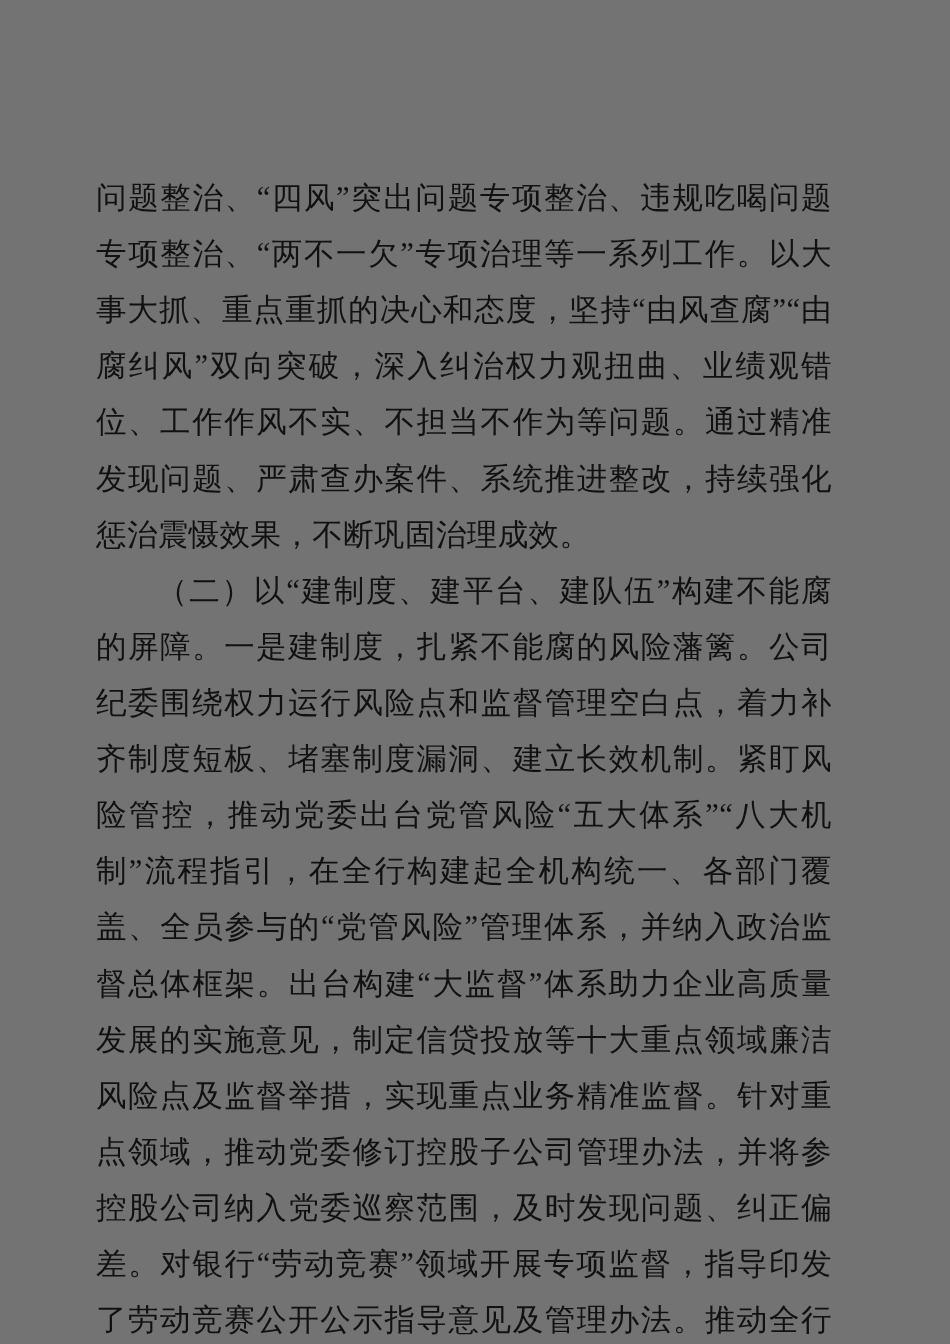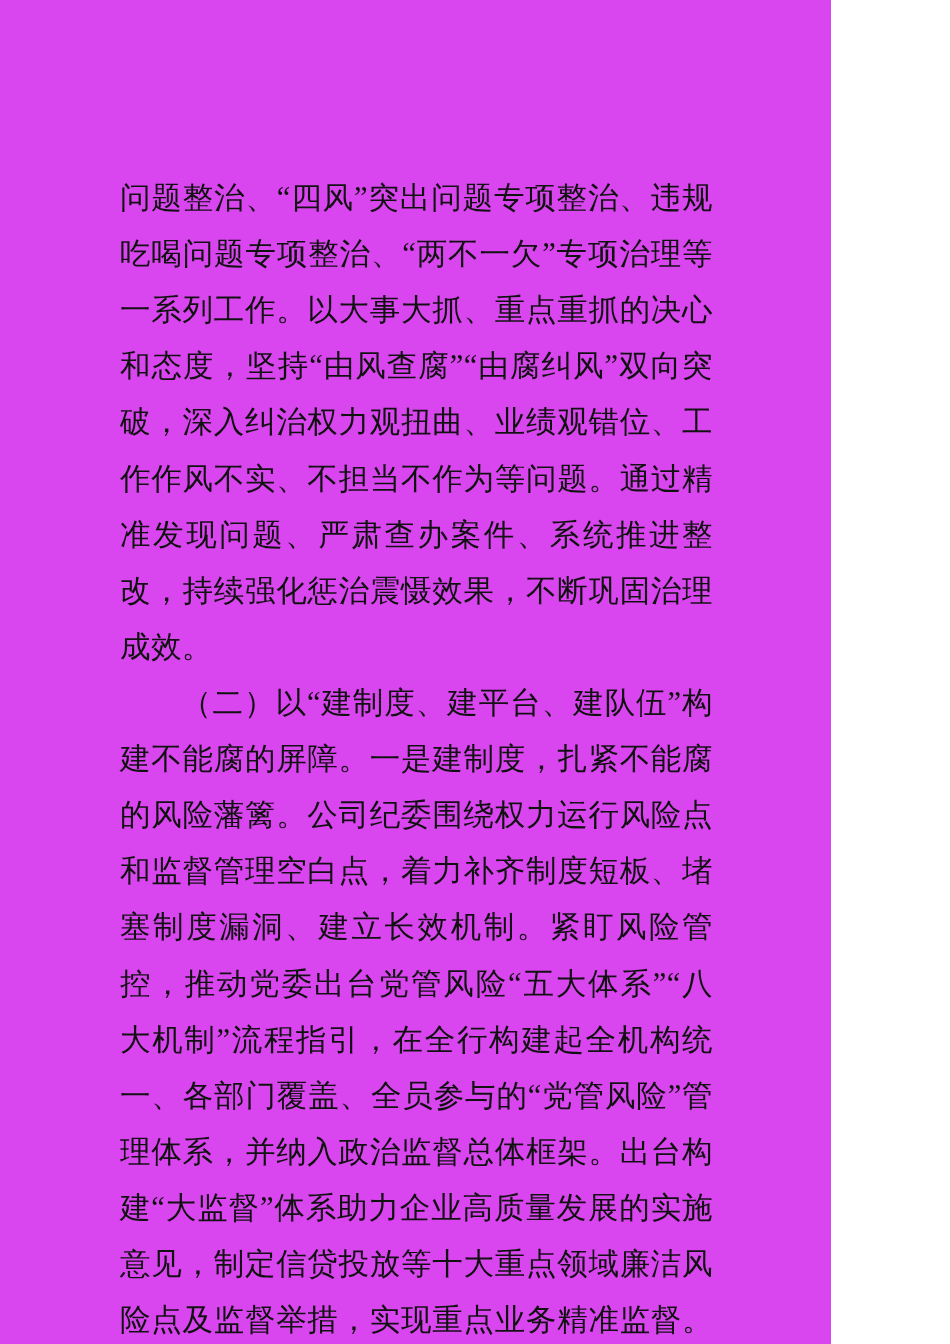--- a/index.html
+++ b/index.html
@@ -9,25 +9,25 @@
   }
   body {
     width: 950px;
     height: 1344px;
     font-family: "Liberation Serif", "DejaVu Serif", serif;
     color: #000000;
     overflow: hidden;
   }
   .page {
     position: relative;
-    width: 831px;
+    width: 950px;
     height: 1344px;
     box-sizing: border-box;
-    padding: 170px 118px 60px 120px;
-    background: #d946ef;
+    padding: 170px 118px 60px 96px;
+    background: #737373;
   }
   .doc-body {
     font-size: 30.5px;
     line-height: 1.84;
     text-align: justify;
     text-justify: inter-ideograph;
     letter-spacing: 0.4px;
     color: #111111;
   }
   .para {

